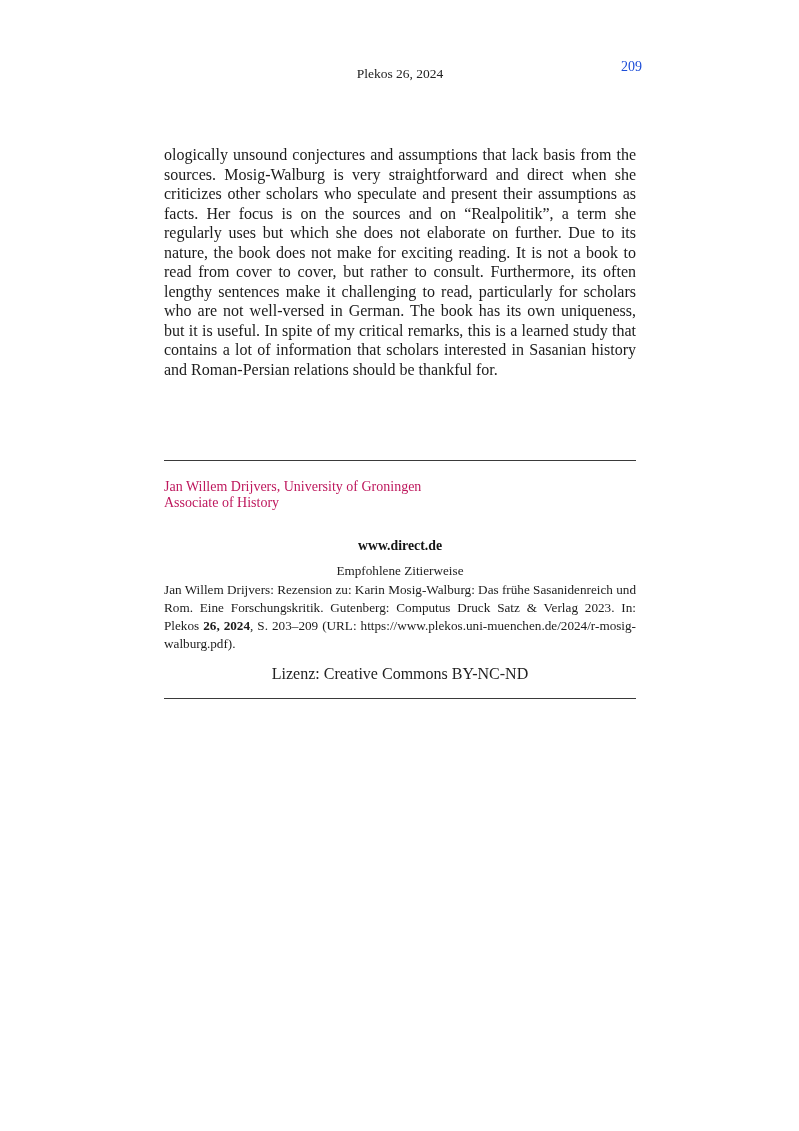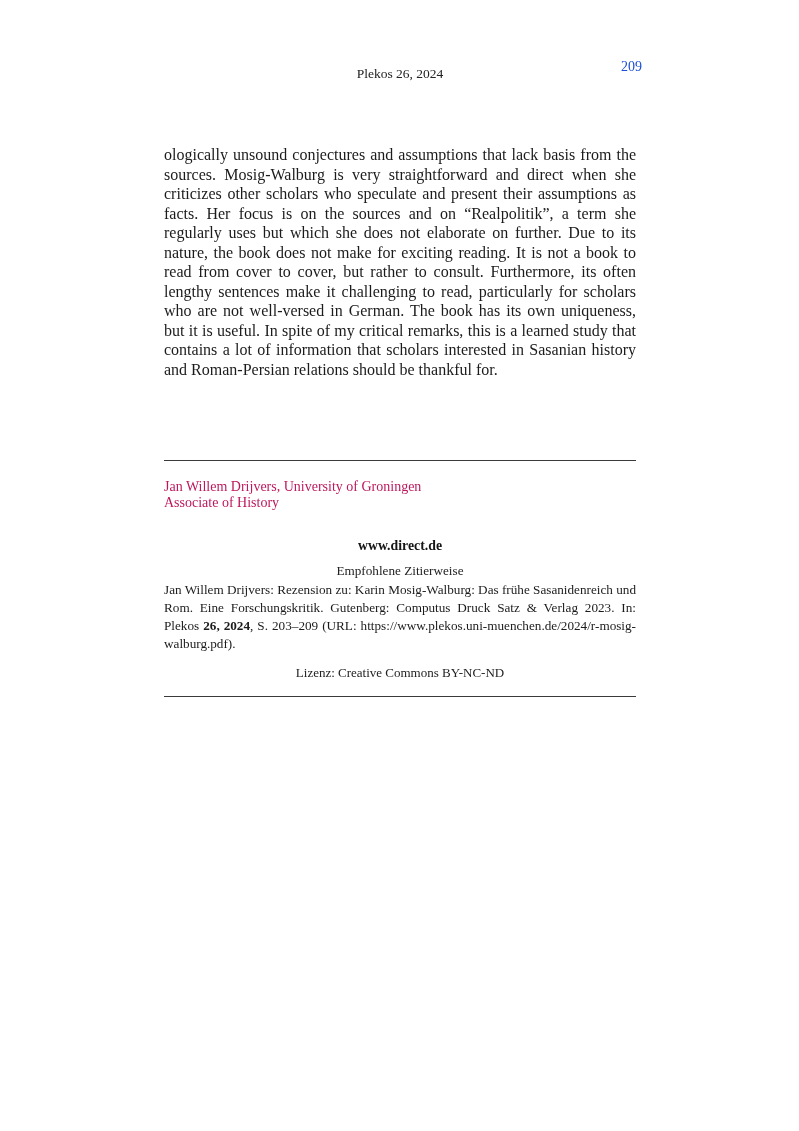--- a/index.html
+++ b/index.html
@@ -74,21 +74,21 @@
     line-height: 18px;
     text-align: justify;
     overflow-wrap: break-word;
     color: #1b1b1b;
     font-family: Liberation Serif, serif;
   }
   .citation .vol-bold { font-weight: bold; }
   .license {
     margin-top: 12px;
     text-align: center;
-    font-size: 13px;
+    font-size: 16px;
     color: #222;
   }
 </style>
 </head>
 <body>
 
 <div class="page">
   <div class="column">
 
     <div class="page-header">

